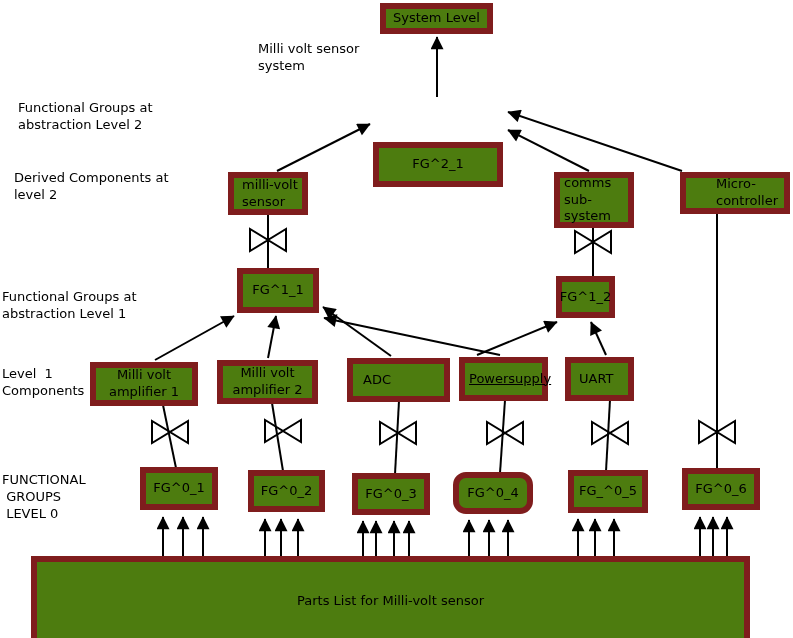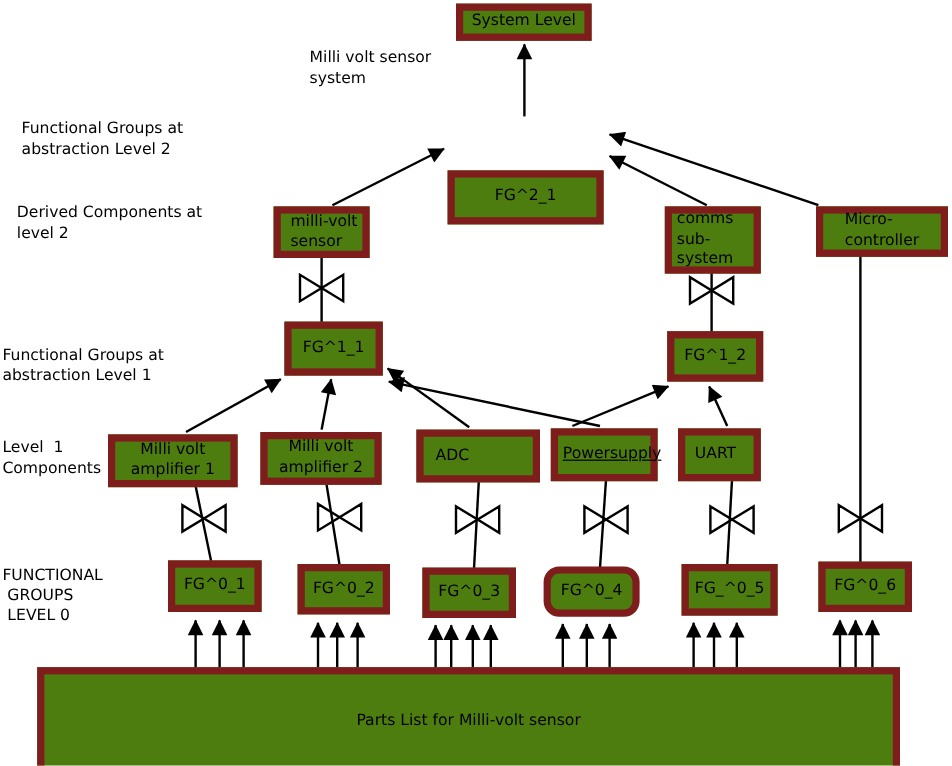--- a/index.html
+++ b/index.html
@@ -9,21 +9,21 @@
     color:#000;
   }
   #wire{position:absolute;left:0;top:0;z-index:0;}
   .node{
     position:absolute;z-index:1;background:#4d7c0f;border:6px solid #7f1d1d;
     display:flex;align-items:center;justify-content:center;
     font-size:13px;line-height:1.28;text-align:center;white-space:pre-line;
     box-sizing:border-box;
   }
   .node.leftal{justify-content:flex-start;text-align:left;padding-left:8px;}
-  .node.padlg{padding-left:18px;}
+  .node.padlg{padding-left:30px;}
   .sidelabel{
     position:absolute;z-index:1;font-size:13px;line-height:1.3;
     white-space:pre-wrap;
   }
 </style>
 </head>
 <body>
 
 <svg id="wire" width="793" height="638" viewBox="0 0 793 638">
   <defs>
@@ -117,21 +117,21 @@
 
 <div class="node" style="left:380px;top:3px;width:113px;height:31px;">System Level</div>
 <div class="node" style="left:373px;top:98px;width:130px;height:45px;margin-top:44px;">FG^2_1</div>
 <div class="node leftal" style="left:228px;top:172px;width:80px;height:43px;">milli-volt
 sensor</div>
 <div class="node leftal" style="left:554px;top:172px;width:80px;height:56px;padding-left:4px;">comms
 sub-system</div>
 <div class="node leftal padlg" style="left:680px;top:172px;width:110px;height:42px;">Micro-
 controller</div>
 <div class="node" style="left:237px;top:268px;width:82px;height:45px;">FG^1_1</div>
-<div class="node" style="left:556px;top:276px;width:80px;height:42px;text-align:center;">FG^1_2</div>
+<div class="node" style="left:556px;top:276px;width:59px;height:42px;text-align:center;">FG^1_2</div>
 <div class="node" style="left:90px;top:362px;width:108px;height:44px;">Milli volt
 amplifier 1</div>
 <div class="node" style="left:217px;top:360px;width:101px;height:44px;">Milli volt
 amplifier 2</div>
 <div class="node leftal" style="left:347px;top:358px;width:103px;height:44px;padding-left:10px;">ADC</div>
 <div class="node leftal" style="left:459px;top:357px;width:89px;height:44px;padding-left:4px;text-decoration:underline;">Powersupply</div>
 <div class="node leftal" style="left:565px;top:357px;width:69px;height:44px;">UART</div>
 <div class="node" style="left:140px;top:467px;width:78px;height:43px;">FG^0_1</div>
 <div class="node" style="left:248px;top:470px;width:77px;height:42px;">FG^0_2</div>
 <div class="node" style="left:352px;top:473px;width:78px;height:42px;">FG^0_3</div>

